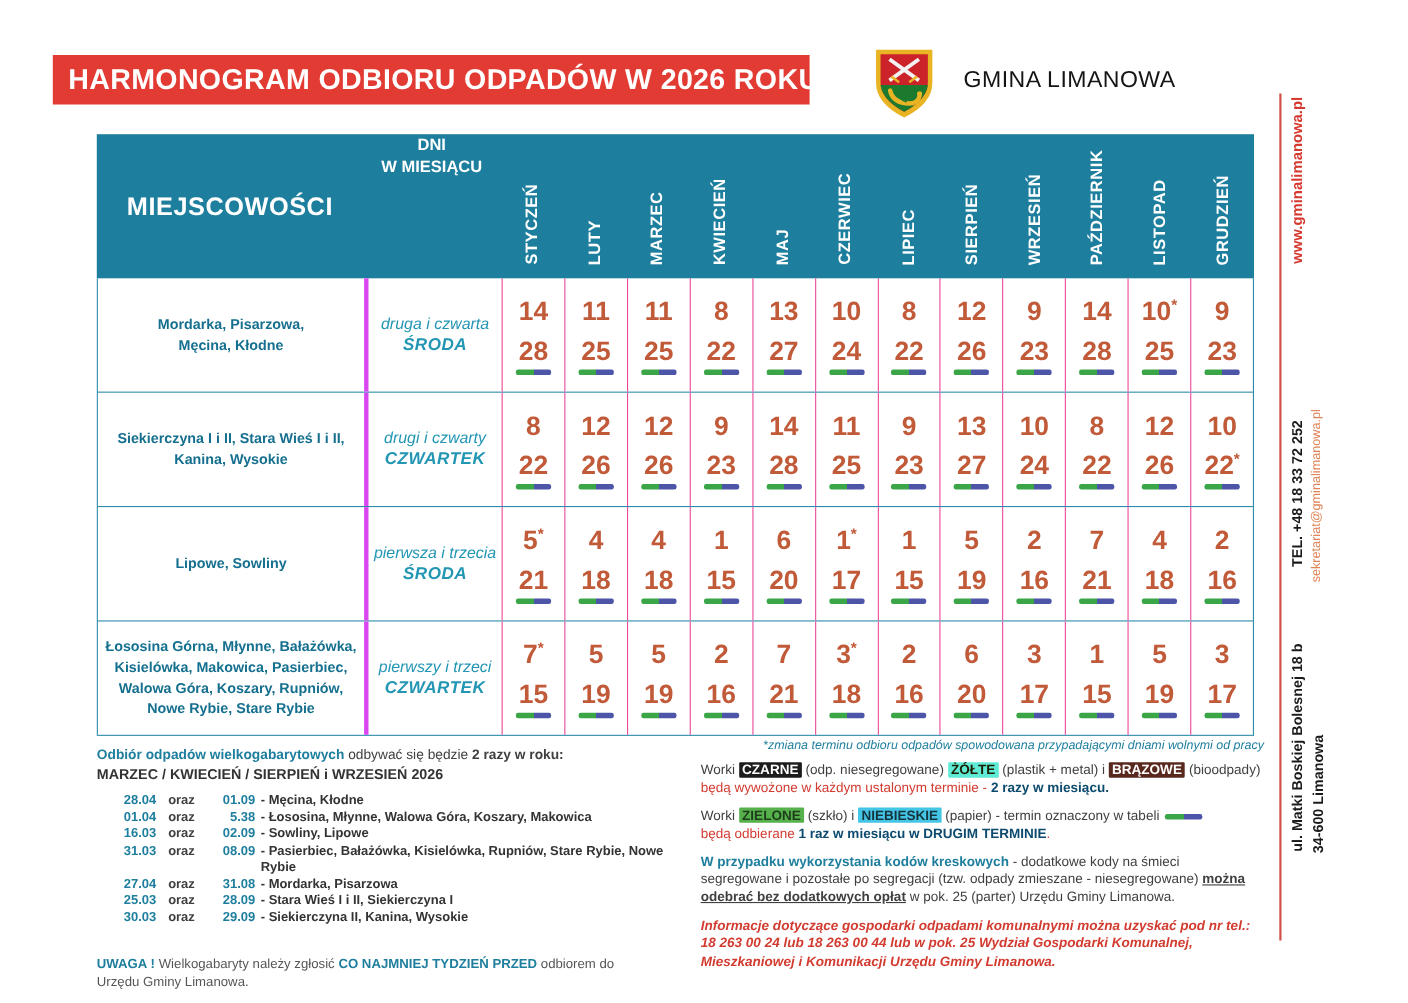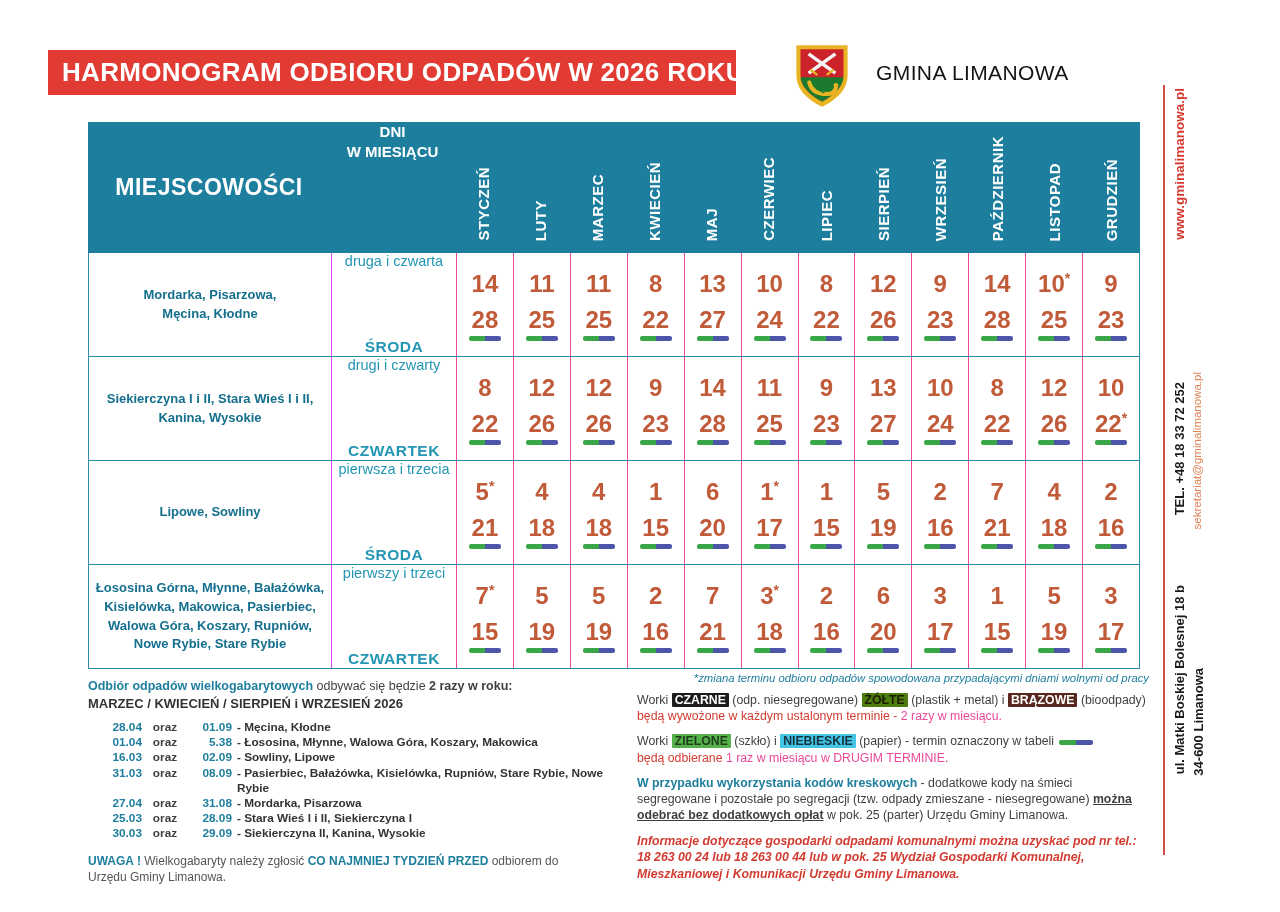--- a/index.html
+++ b/index.html
@@ -32,51 +32,51 @@
   .th-months { flex:1; display:grid; grid-template-columns:repeat(12,1fr); }
   .mcell { display:flex; justify-content:center; align-items:flex-end; padding-bottom:12px; }
   .vtext-m { writing-mode:vertical-rl; transform:rotate(180deg); color:#fff; font-weight:bold;
              font-size:15px; letter-spacing:0.5px; white-space:nowrap; }
 
   .tbody { border-left:1px solid #2e8cab; border-right:1px solid #2e8cab; }
   .trow { display:grid; grid-template-columns:242px 125px repeat(12,1fr); height:104px;
           border-bottom:1px solid #2e8cab; }
   .cell { display:flex; flex-direction:column; align-items:center; justify-content:center; }
   .loc { color:#156f8e; font-weight:bold; font-size:13px; text-align:center; white-space:pre-line; line-height:1.45; padding:0 6px; }
-  .days { border-left:1px solid #d946ef; color:#2396b4; text-align:center;justify-content:space-between; }
+  .days { border-left:4px solid #d946ef; color:#2396b4; font-style:italic; text-align:center; }
   .dl1 { font-size:14.5px; }
   .dl2 { font-size:15.5px; font-weight:bold; letter-spacing:0.5px; margin-top:2px; }
   .dcell { border-left:1px solid #ec4899; padding-top:4px; }
   .dnum { color:#c15a38; font-weight:bold; font-size:24px; line-height:1; }
   .dnum + .dnum { margin-top:12px; }
   .star { font-size:14px; vertical-align:super; line-height:0; }
   .bar { display:block; width:32px; height:5px; margin-top:4px; border-radius:2px;
          background:linear-gradient(to right, #3aa648 0 50%, #4c55a8 50% 100%); }
 
   
   .bulky { position:absolute; left:88px; top:679px; width:540px; color:#3f3f3f; font-size:12.5px; }
   .b-teal { color:#1e7e9d; font-weight:bold; }
   .b-bold { font-weight:bold; }
   .b-months { font-weight:bold; font-size:13px; margin-top:3px; color:#333; }
   .b-list { margin:9px 0 0 12px; }
   .bitem { display:grid; grid-template-columns:42px 36px 44px auto; column-gap:5px; line-height:15.2px; font-size:11.8px; }
   .bdate { color:#1e7e9d; font-weight:bold; text-align:right; }
   .boraz { color:#3f3f3f; font-weight:bold; text-align:center; }
   .bplaces { color:#333; font-weight:600; }
-  .uwaga { margin-top:11px; width:505px; font-size:12px; color:#565656; line-height:1.35; }
+  .uwaga { margin-top:26px; width:505px; font-size:12px; color:#565656; line-height:1.35; }
 
   
   .notes { position:absolute; left:637px; top:672px; width:512px; font-size:12.3px; color:#3f3f3f; }
   .note-star { text-align:right; font-style:italic; color:#1e7e9d; font-size:11.3px; margin-bottom:8px; }
   .np { margin-bottom:9px; line-height:1.32; }
   .red { color:#d23b30; }
-  .redb { color:#ec4899; font-weight:normal; }
+  .redb { color:#0c4a6e; font-weight:bold; }
   .tag { font-weight:bold; padding:0 3px; border-radius:1px; }
   .tag-black { background:#1c1c1c; color:#ffffff; }
-  .tag-yellow { background:#4d7c0f; color:#1c1c00; }
+  .tag-yellow { background:#5eead4; color:#1c1c00; }
   .tag-brown { background:#58281e; color:#ffffff; }
   .tag-green { background:#56b14c; color:#1e3d1a; }
   .tag-blue { background:#45c5e5; color:#14333d; }
   .inline-bar { display:inline-block; width:34px; height:5px; border-radius:2px; vertical-align:middle; margin-left:5px;
                 background:linear-gradient(to right, #3aa648 0 50%, #4c55a8 50% 100%); }
   .ul-bold { font-weight:bold; text-decoration:underline; }
   .np4 { color:#d23b30; font-style:italic; font-weight:600; line-height:1.35; }
 </style>
 </head>
 <body>

